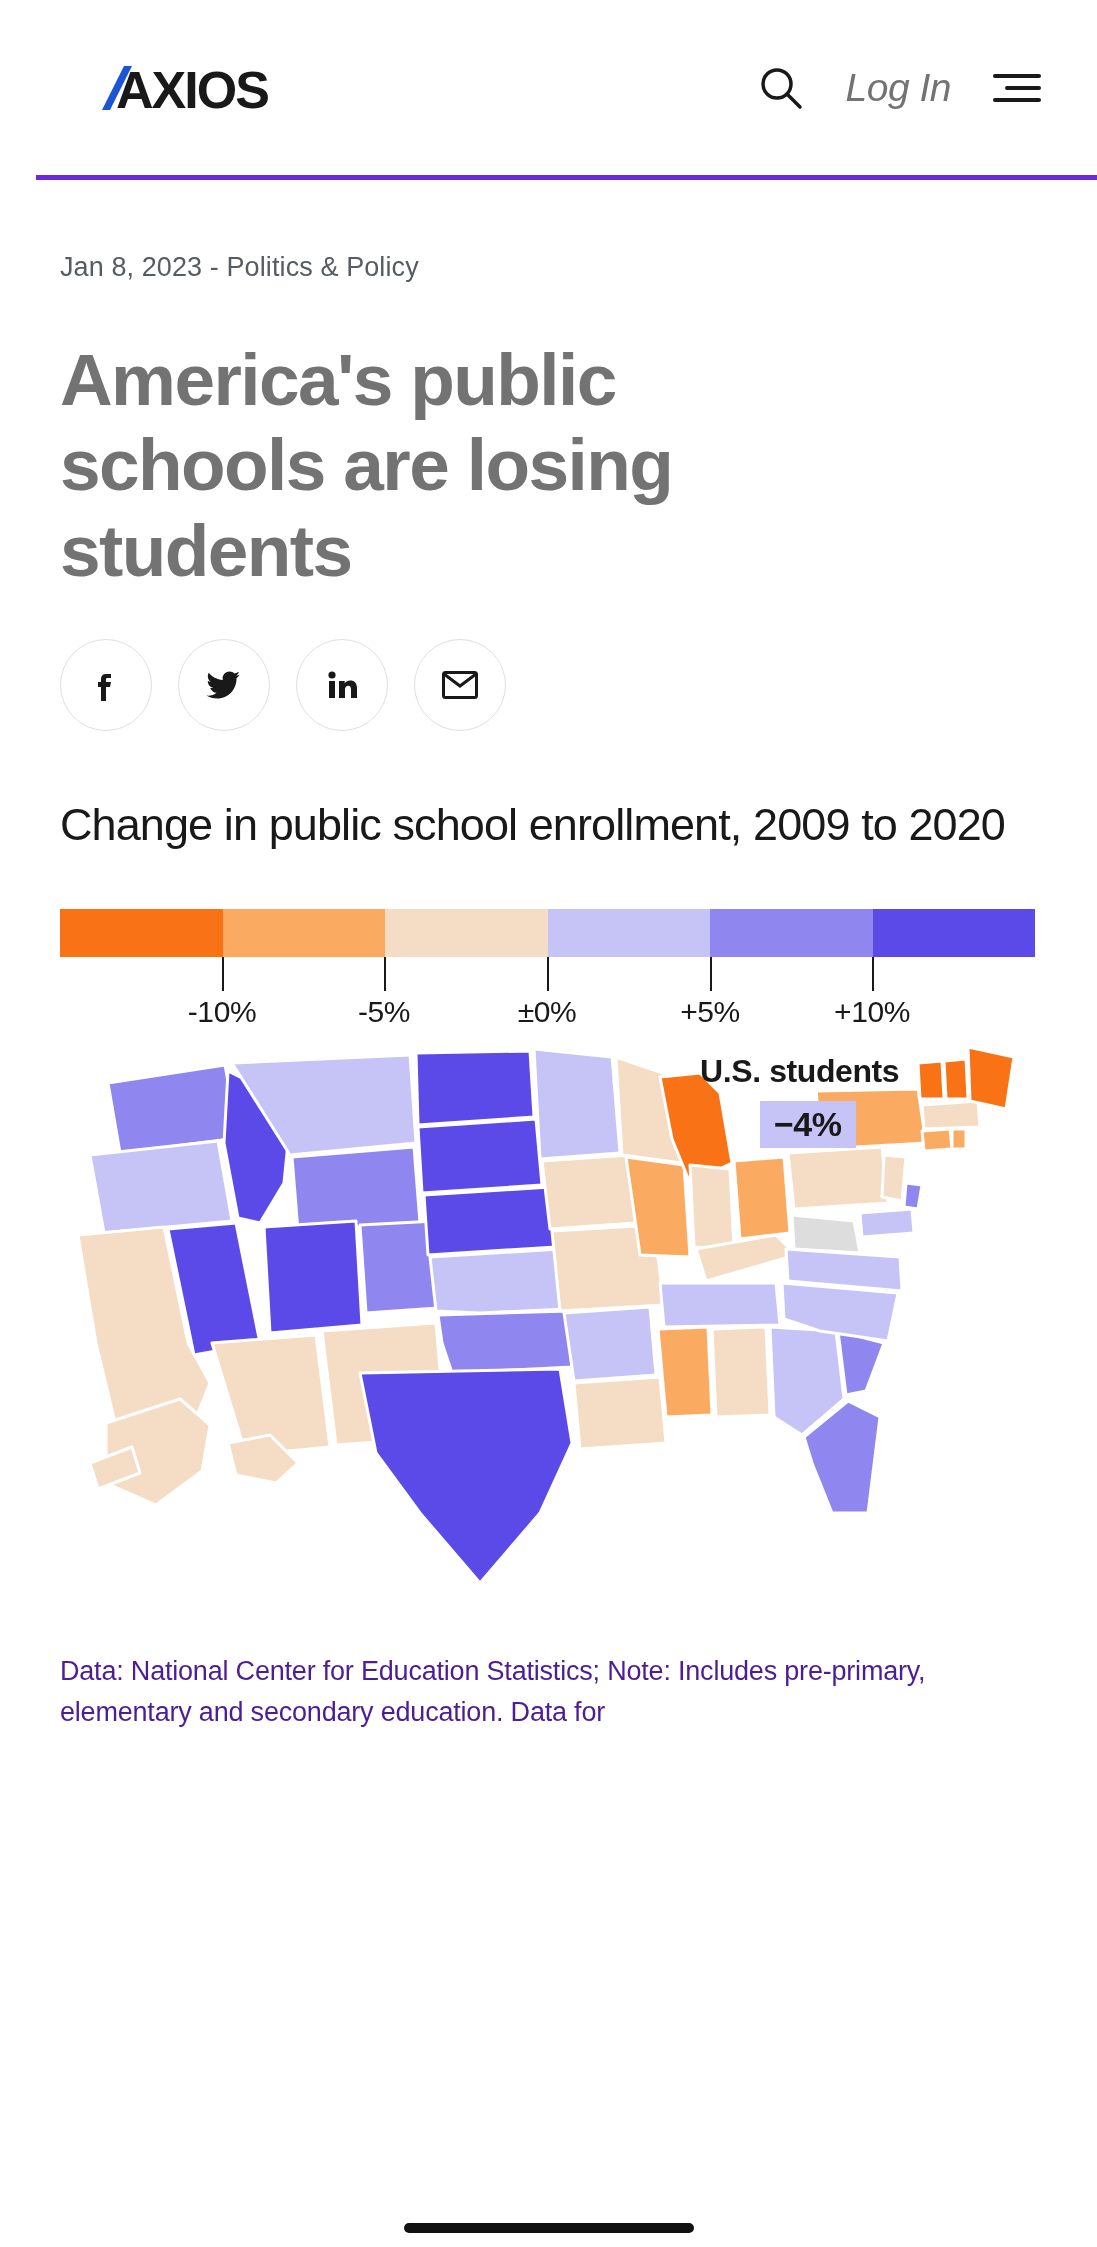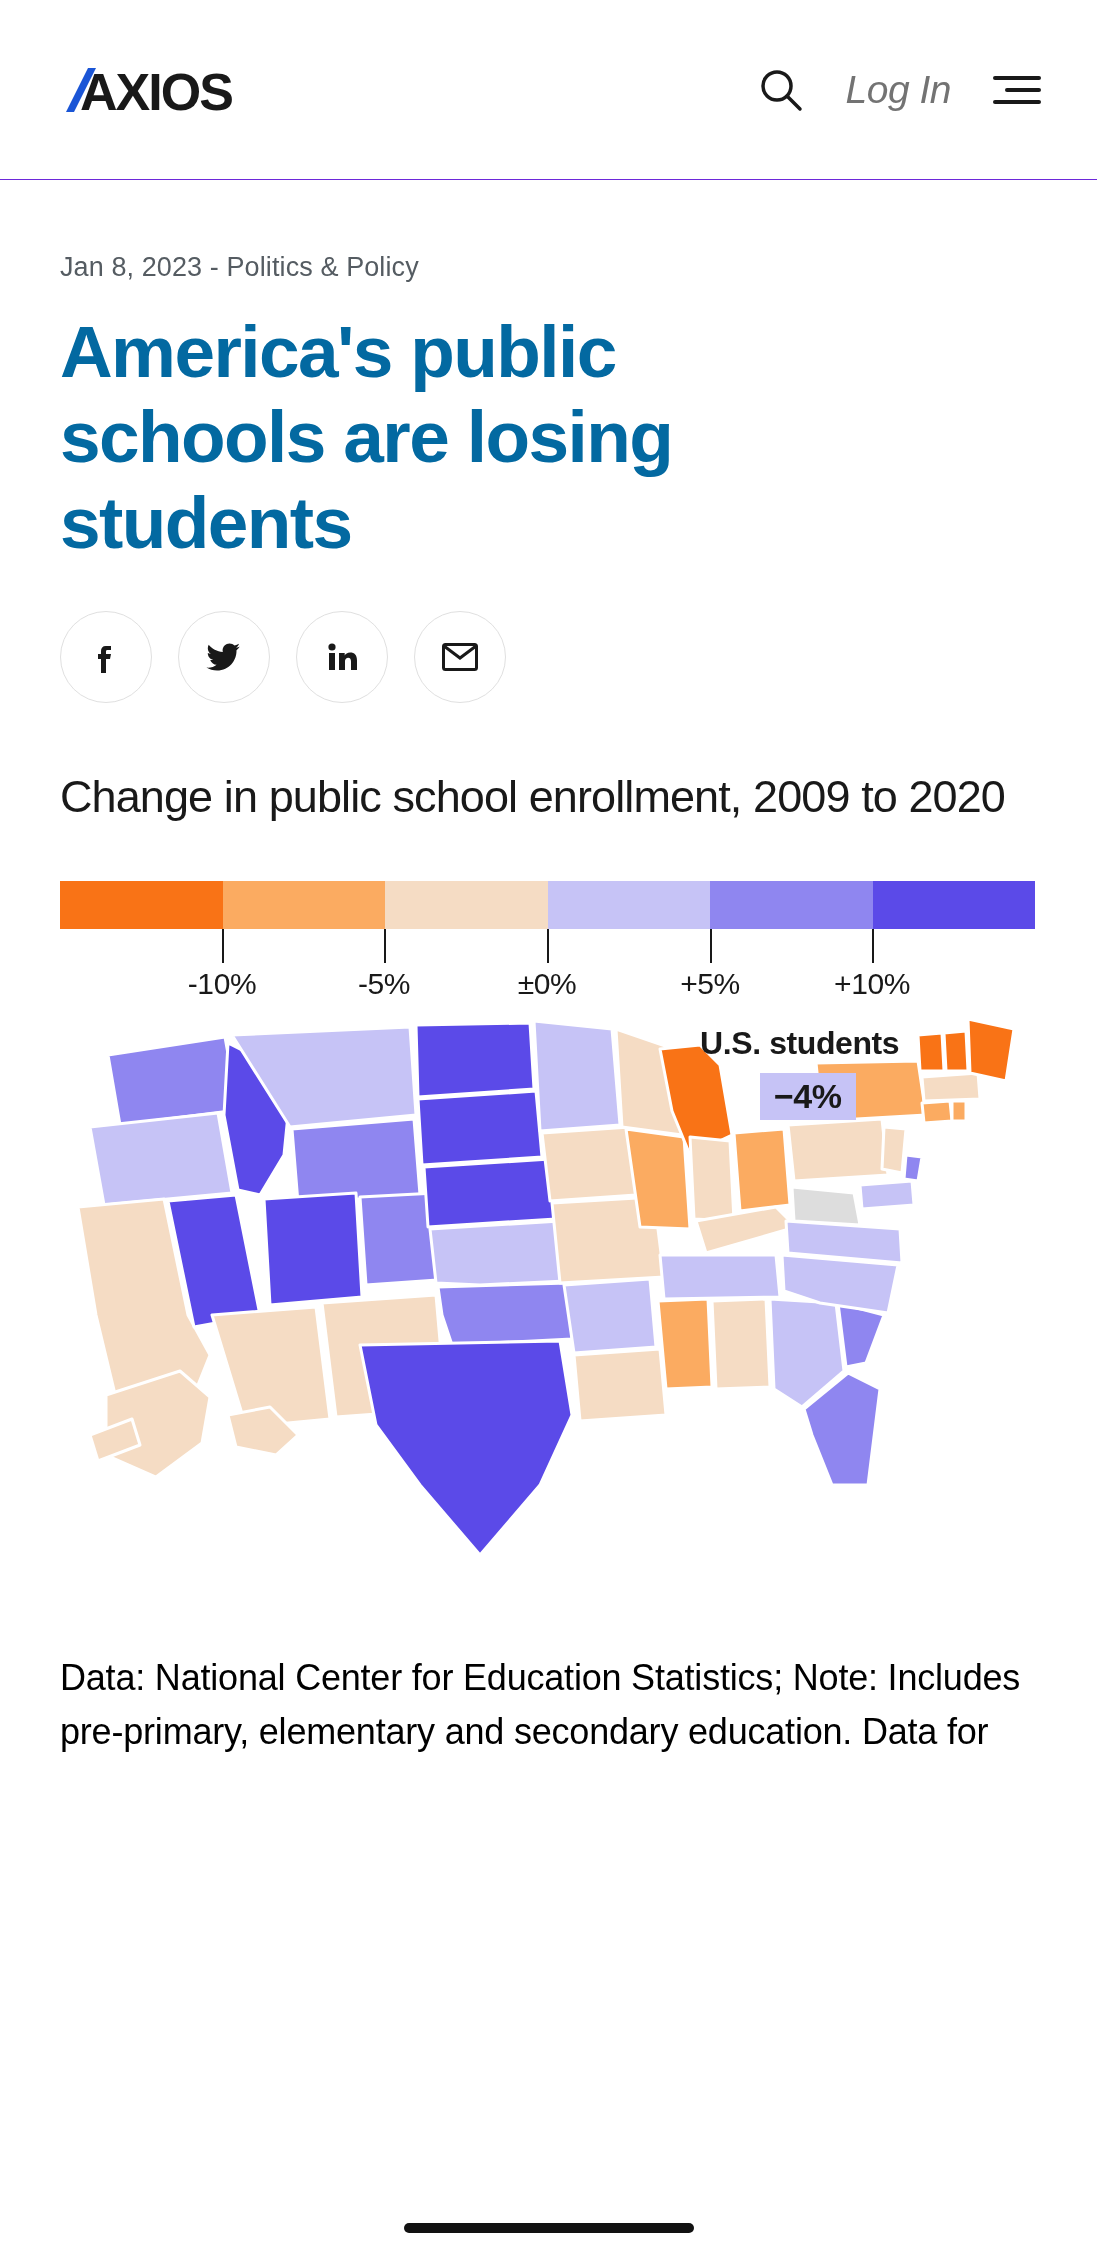--- a/index.html
+++ b/index.html
@@ -15,24 +15,25 @@
     position: relative;
     width: 1097px;
     height: 2247px;
     background: #fff;
   }
 
   
   .header {
     position: relative;
     height: 180px;
-    border-bottom: 1px solid #6d28d9;
+    border-bottom: 5px solid #6d28d9;
     display: flex;
     align-items: center;
     padding: 0 56px;
+    margin-left: 36px;
   }
   .logo {
     display: flex;
     align-items: center;
     height: 52px;
   }
   .logo svg { display: block; }
   .header-right {
     margin-left: auto;
     display: flex;
@@ -51,26 +52,26 @@
 
   
   .article { padding: 0 60px; }
   .kicker {
     margin-top: 72px;
     font-size: 27px;
     color: #555c62;
     letter-spacing: 0.1px;
   }
   .headline {
-    margin-top: 26px;
+    margin-top: 54px;
     font-size: 73px;
     line-height: 1.17;
     font-weight: 700;
     letter-spacing: -1.6px;
-    color: #0369a1;
+    color: #737373;
     max-width: 830px;
   }
 
   .byline {
     margin-top: 54px;
     display: flex;
     align-items: center;
     gap: 28px;
   }
   .avatar {
@@ -195,24 +196,24 @@
     position: absolute;
     left: 700px; top: 58px;
     background: #c6c3f6;
     font-size: 34px;
     font-weight: 700;
     padding: 4px 14px;
     letter-spacing: -0.5px;
   }
 
   .note {
-    margin-top: 36px;
-    font-size: 36px;
+    margin-top: 8px;
+    font-size: 27px;
     line-height: 1.5;
-    color: #000000;
+    color: #4c1d95;
     letter-spacing: -0.2px;
     max-width: 990px;
   }
 
   
   .home-indicator {
     position: absolute;
     left: 50%;
     transform: translateX(-50%);
     bottom: 14px;

